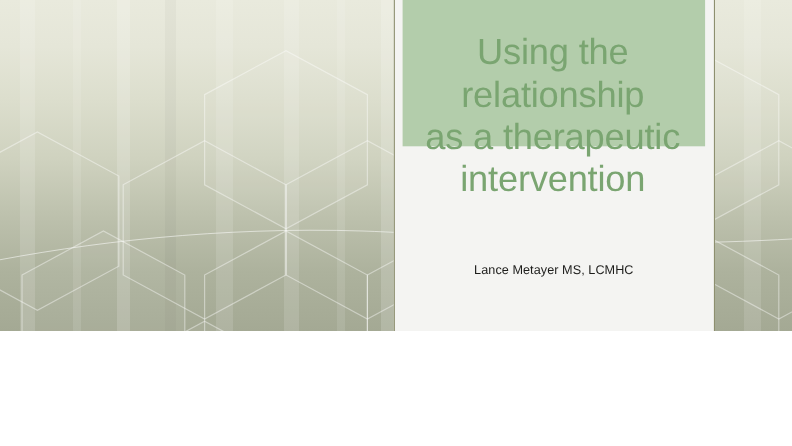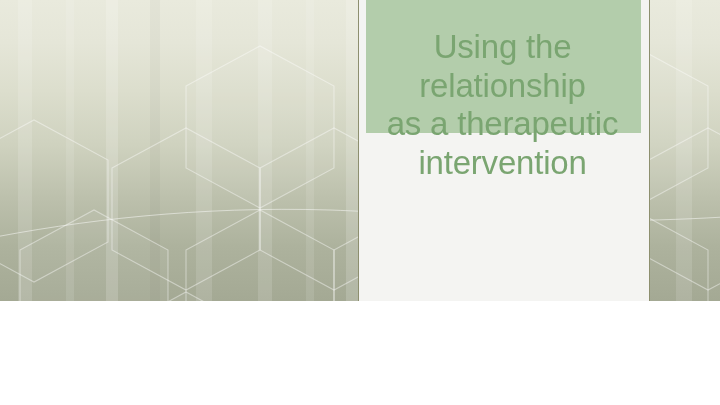--- a/index.html
+++ b/index.html
@@ -154,16 +154,17 @@
 
   <div id="slide-card"></div>
 
   <div id="title-panel"></div>
 
   <div id="title-block">Using the
 relationship
 as a therapeutic
 intervention</div>
 
+  <div id="subtitle">Lance Metayer MS, LCMHC</div>
 
   <div id="accent-bar"></div>
 
 </div>
 
 </body></html>

